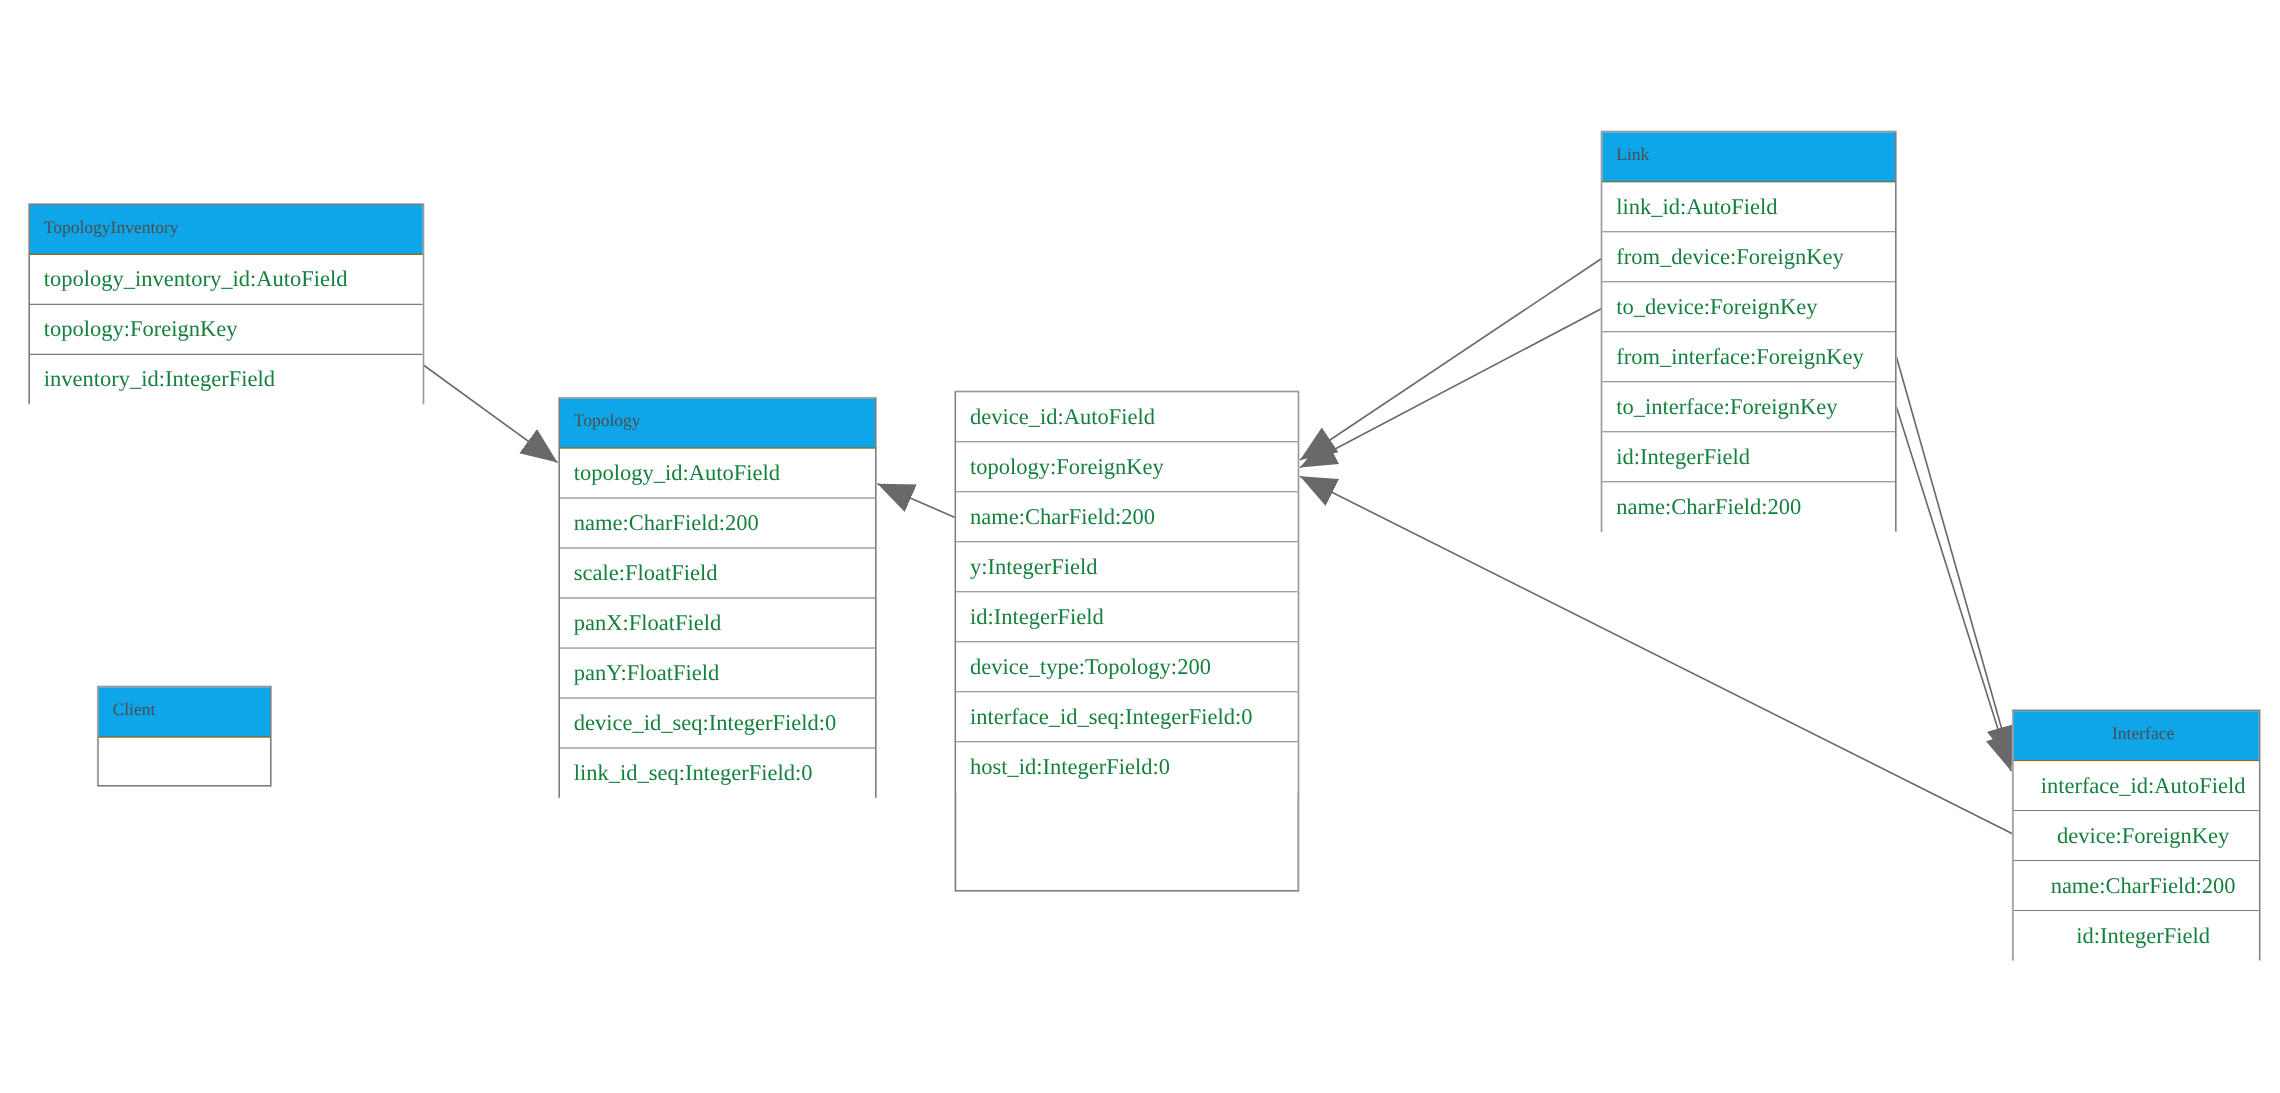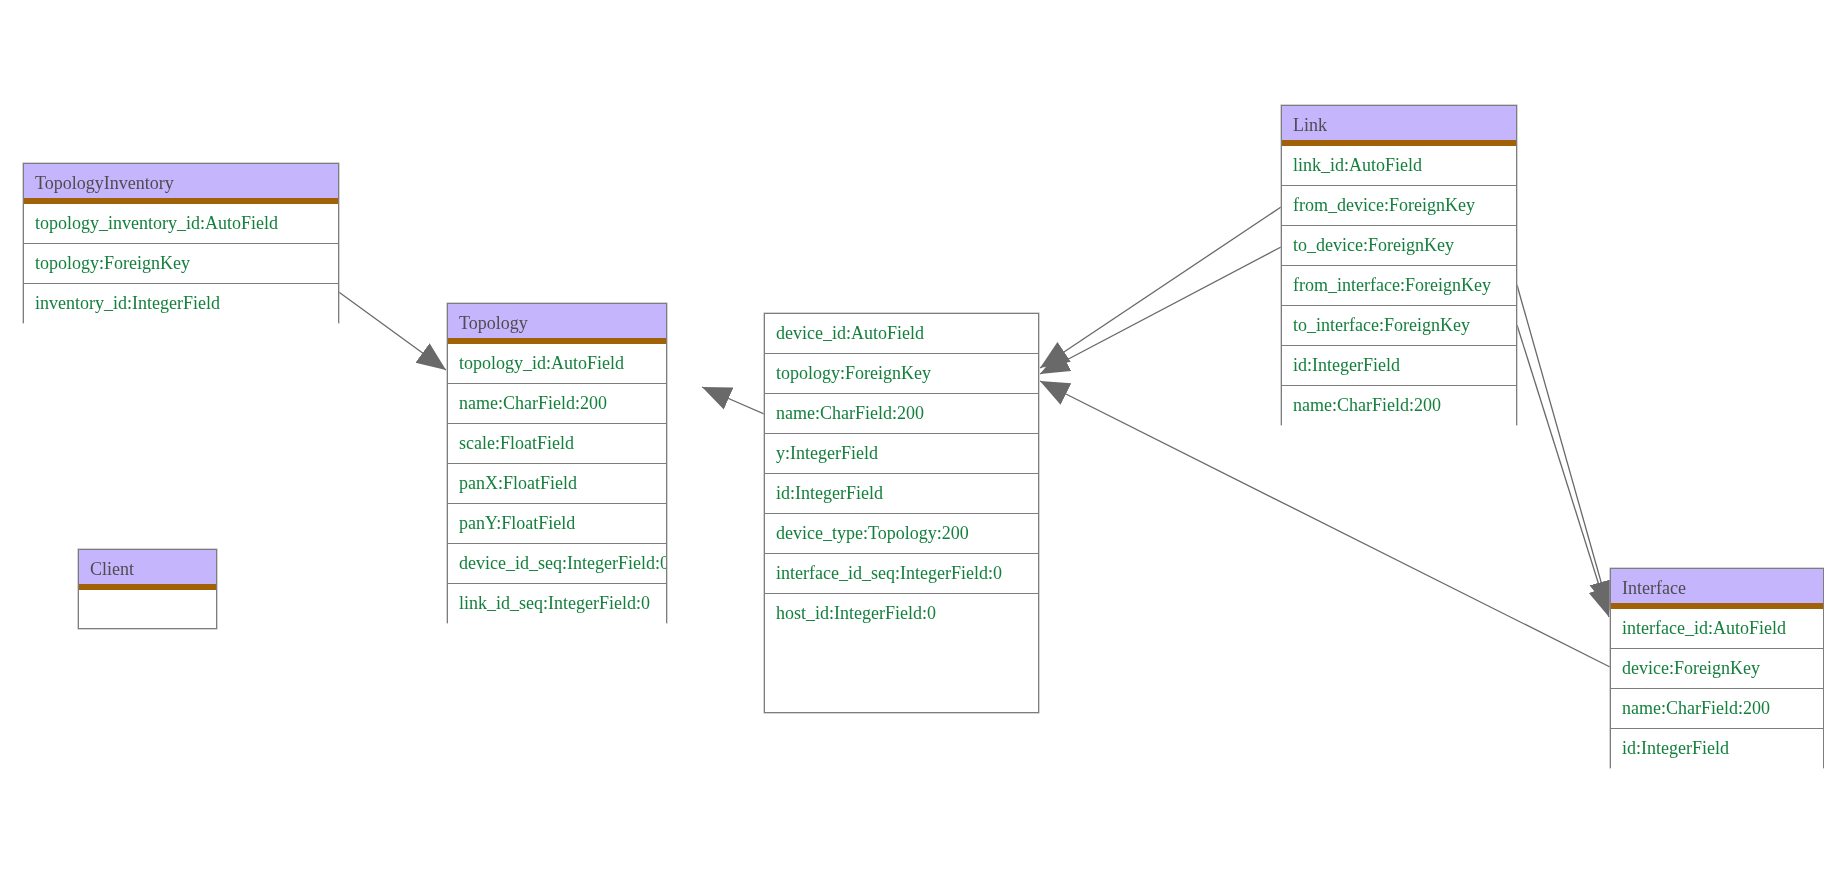--- a/index.html
+++ b/index.html
@@ -25,24 +25,24 @@
     position: absolute;
     box-sizing: border-box;
     border: 1px solid #7d7d7d;
     background: #ffffff;
     box-shadow: 0 0 0 0.5px #a9a9a9;
   }
   .entity-header {
     box-sizing: border-box;
     height: 40px;
     line-height: 38px;
-    background: #c4b5fd;
-    border-bottom: 6px solid #a16207;
+    background: #0ea5e9;
+    border-bottom: 1px solid #a16207;
     padding-left: 11px;
-    font-size: 18px;
+    font-size: 14px;
     color: #4d4d4d;
     white-space: nowrap;
     overflow: hidden;
   }
   .entity-field {
     box-sizing: border-box;
     height: 40px;
     line-height: 38px;
     padding-left: 11px;
     font-size: 18px;
@@ -73,21 +73,21 @@
       <line x1="1610" y1="667" x2="1040" y2="381" stroke="#696969" stroke-width="1.3" marker-end="url(#arrowhead)"></line>
       <line x1="1517" y1="285" x2="1609" y2="610" stroke="#696969" stroke-width="1.3" marker-end="url(#arrowhead)"></line>
       <line x1="1517" y1="325" x2="1609" y2="617" stroke="#696969" stroke-width="1.3" marker-end="url(#arrowhead)"></line>
     </svg>
     <div class="entity" style="left: 23px; top: 163px; width: 316px; height: 160px;">
       <div class="entity-header">TopologyInventory</div>
       <div class="entity-field">topology_inventory_id:AutoField</div>
       <div class="entity-field">topology:ForeignKey</div>
       <div class="entity-field">inventory_id:IntegerField</div>
     </div>
-    <div class="entity" style="left: 447px; top: 303px; width: 220px; height: 320px; font-family: Liberation Serif, serif;">
+    <div class="entity" style="left: 447px; top: 318px; width: 254px; height: 320px; font-family: Liberation Serif, serif;">
       <div class="entity-header">Topology</div>
       <div class="entity-field">topology_id:AutoField</div>
       <div class="entity-field">name:CharField:200</div>
       <div class="entity-field">scale:FloatField</div>
       <div class="entity-field">panX:FloatField</div>
       <div class="entity-field">panY:FloatField</div>
       <div class="entity-field">device_id_seq:IntegerField:0</div>
       <div class="entity-field">link_id_seq:IntegerField:0</div>
     </div>
     <div class="entity" style="left: 78px; top: 549px; width: 139px; height: 80px;">
@@ -106,20 +106,20 @@
     <div class="entity" style="left: 1281px; top: 105px; width: 236px; height: 320px;">
       <div class="entity-header">Link</div>
       <div class="entity-field">link_id:AutoField</div>
       <div class="entity-field">from_device:ForeignKey</div>
       <div class="entity-field">to_device:ForeignKey</div>
       <div class="entity-field">from_interface:ForeignKey</div>
       <div class="entity-field">to_interface:ForeignKey</div>
       <div class="entity-field">id:IntegerField</div>
       <div class="entity-field">name:CharField:200</div>
     </div>
-    <div class="entity" style="left: 1610px; top: 568px; width: 214px; height: 200px;">
+    <div class="entity" style="left: 1610px; top: 568px; width: 198px; height: 200px; text-align: center;">
       <div class="entity-header">Interface</div>
       <div class="entity-field">interface_id:AutoField</div>
       <div class="entity-field">device:ForeignKey</div>
       <div class="entity-field">name:CharField:200</div>
       <div class="entity-field">id:IntegerField</div>
     </div>
   </div>
 
 </body></html>

